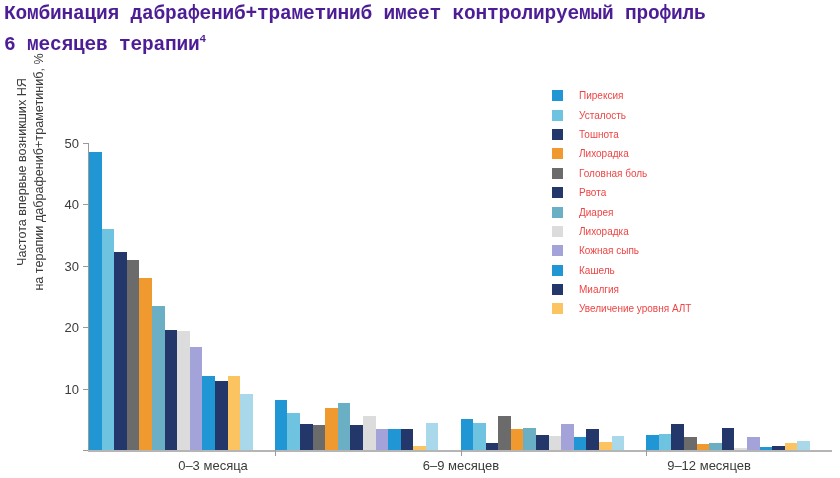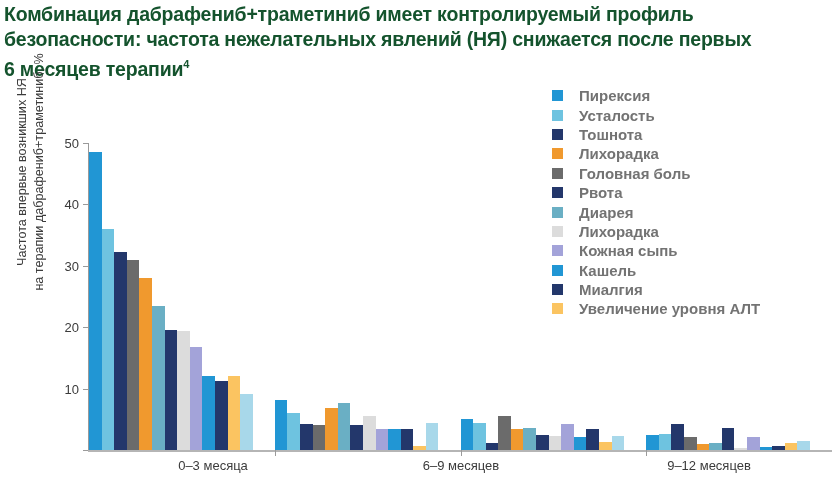--- a/index.html
+++ b/index.html
@@ -16,25 +16,25 @@
   }
 
   
   #title-block {
     position: absolute;
     left: 4px;
     top: 2px;
     width: 832px;
   }
   .title-line {
-    font-family: Liberation Sans, sans-serif;
+    font-family: Liberation Mono, monospace;
     font-weight: bold;
     font-size: 19.5px;
     line-height: 25px;
-    color: #14532d;
+    color: #4c1d95;
     letter-spacing: -0.2px;
     white-space: nowrap;
   }
   .title-line .sup {
     font-size: 11px;
     vertical-align: super;
     font-weight: bold;
   }
 
   
@@ -49,25 +49,24 @@
     align-items: center;
     height: 19.4px;
   }
   .legend-swatch {
     width: 11px;
     height: 11px;
     flex: 0 0 11px;
     margin-right: 16px;
   }
   .legend-label {
-    font-size: 15px;
-    color: #737373;
+    font-size: 10px;
+    color: #ef4444;
     white-space: nowrap;
     line-height: 13px;
-    font-weight: bold;
   }
 
   
   #chart-area {
     position: absolute;
     left: 0;
     top: 0;
     width: 840px;
     height: 478px;
   }
@@ -166,21 +165,20 @@
     font-size: 13px;
     color: #3b3b3b;
     white-space: nowrap;
   }
 </style>
 </head>
 <body>
 
 <div id="title-block">
   <div class="title-line">Комбинация дабрафениб+траметиниб имеет контролируемый профиль</div>
-  <div class="title-line">безопасности: частота нежелательных явлений (НЯ) снижается после первых</div>
   <div class="title-line"><span>6 месяцев терапии</span><span class="sup">4</span></div>
 </div>
 
 <div id="chart-area">
 
   <div id="y-axis-title">
     <div>Частота впервые возникших НЯ</div>
     <div>на терапии дабрафениб+траметиниб, %</div>
   </div>
 

